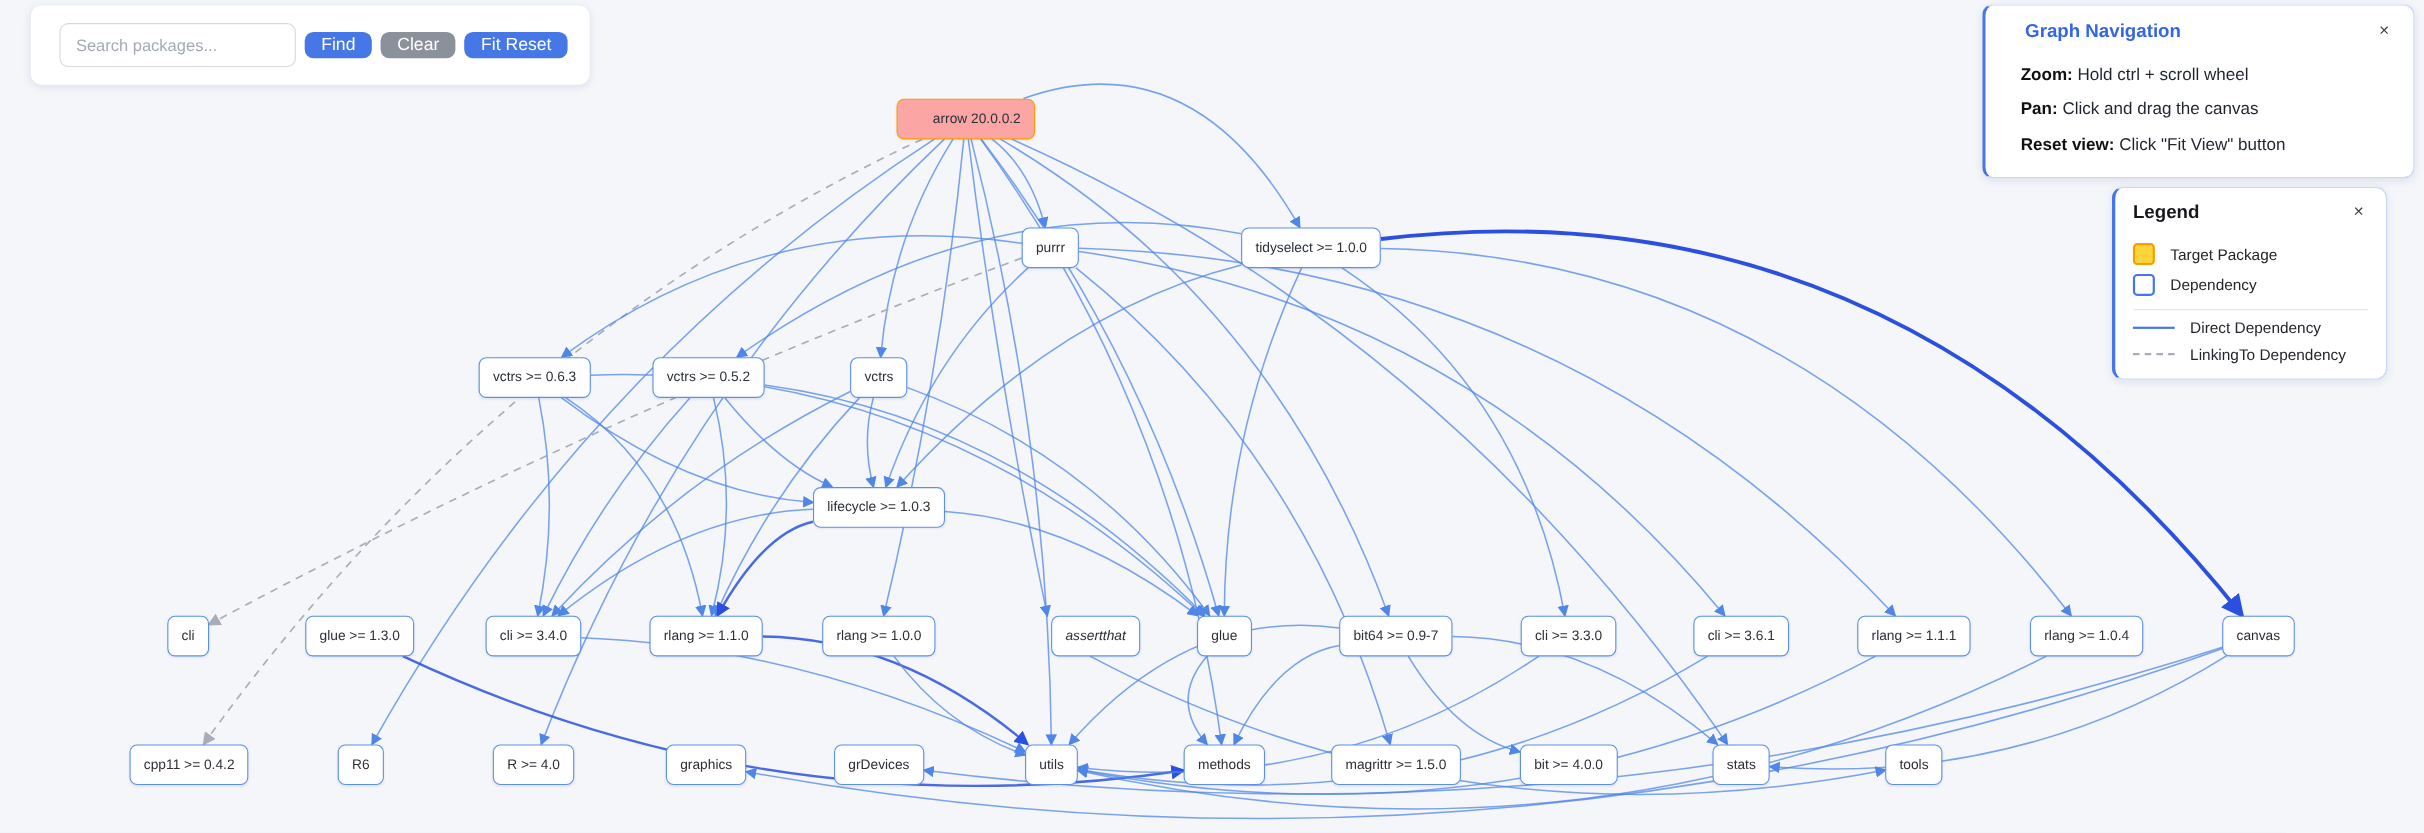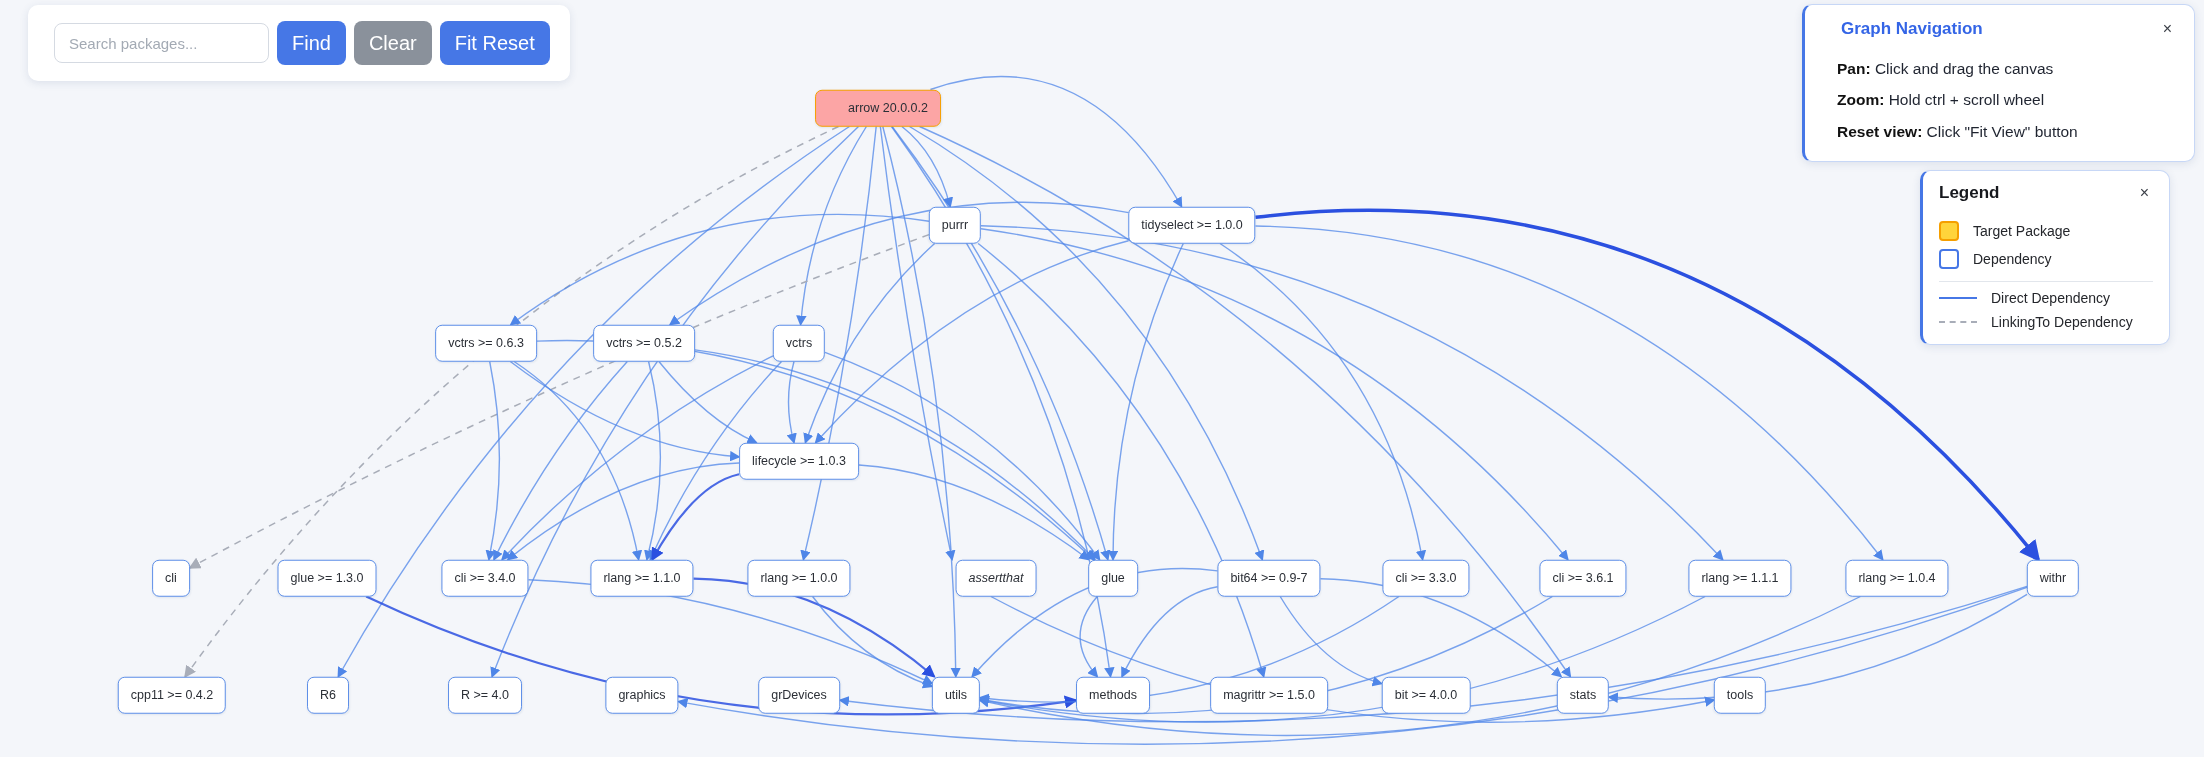--- a/index.html
+++ b/index.html
@@ -10,21 +10,21 @@
         border-radius:7px;padding:11px 12px;font-size:12.5px;color:#2b2f36;white-space:nowrap;
         box-shadow:0 1px 2px rgba(30,60,120,.08);cursor:pointer;line-height:1;}
   .node.target{background:#fca5a5;border-color:#f59f00;font-weight:400;padding-left:32px;}
   
   .toolbar{position:absolute;left:28px;top:5px;display:flex;align-items:center;gap:8px;
            background:#ffffff;border-radius:10px;padding:16px 20px 16px 26px;
            box-shadow:0 2px 8px rgba(50,70,120,.12);}
   .toolbar input{width:185px;height:38px;border:1.5px solid #d5dae2;border-radius:8px;padding:0 14px;
            font-size:15px;color:#333;outline:none;font-family:"Liberation Sans",sans-serif;}
   .toolbar input::placeholder{color:#a3aab4;}
-  .btn{height:44px;border:none;border-radius:8px;padding:0 15px;font-size:20px;color:#fff;cursor:pointer;
+  .btn{height:24px;border:none;border-radius:8px;padding:0 15px;font-size:16px;color:#fff;cursor:pointer;
        font-family:"Liberation Sans",sans-serif;}
   .btn.blue{background:#4677e6;}
   .btn.gray{background:#8a919b;}
   
   .panel{position:absolute;background:#ffffff;border:1px solid #c7d7f6;border-left:3px solid #4677e6;
          border-radius:10px;box-shadow:0 2px 8px rgba(50,70,120,.12);}
   .nav-panel{right:9px;top:4px;width:351px;padding:14px 18px 18px 20px;}
   .nav-title{color:#3465e6;font-weight:bold;font-size:17px;margin-bottom:10px;margin-left:16px;}
   .nav-item{font-size:15.5px;color:#1f2430;padding-left:12px;margin-top:9px;line-height:1.45;}
   .nav-item b{color:#111;}
@@ -129,21 +129,21 @@
       <div class="node" style="left: 485px; top: 578px;">cli &gt;= 3.4.0</div>
       <div class="node" style="left: 642px; top: 578px;">rlang &gt;= 1.1.0</div>
       <div class="node" style="left: 799px; top: 578px;">rlang &gt;= 1.0.0</div>
       <div class="node" style="left: 996px; top: 578px; font-style: italic;">assertthat</div>
       <div class="node" style="left: 1113px; top: 578px;">glue</div>
       <div class="node" style="left: 1269px; top: 578px;">bit64 &gt;= 0.9-7</div>
       <div class="node" style="left: 1426px; top: 578px;">cli &gt;= 3.3.0</div>
       <div class="node" style="left: 1583px; top: 578px;">cli &gt;= 3.6.1</div>
       <div class="node" style="left: 1740px; top: 578px;">rlang &gt;= 1.1.1</div>
       <div class="node" style="left: 1897px; top: 578px;">rlang &gt;= 1.0.4</div>
-      <div class="node" style="left: 2053px; top: 578px;">withr</div>
+      <div class="node" style="left: 2053px; top: 578px;">canvas</div>
       <div class="node" style="left: 172px; top: 695px;">cpp11 &gt;= 0.4.2</div>
       <div class="node" style="left: 328px; top: 695px;">R6</div>
       <div class="node" style="left: 485px; top: 695px;">R &gt;= 4.0</div>
       <div class="node" style="left: 642px; top: 695px;">graphics</div>
       <div class="node" style="left: 799px; top: 695px;">grDevices</div>
       <div class="node" style="left: 956px; top: 695px;">utils</div>
       <div class="node" style="left: 1113px; top: 695px;">methods</div>
       <div class="node" style="left: 1269px; top: 695px;">magrittr &gt;= 1.5.0</div>
       <div class="node" style="left: 1426px; top: 695px;">bit &gt;= 4.0.0</div>
       <div class="node" style="left: 1583px; top: 695px;">stats</div>
@@ -156,26 +156,26 @@
     <button class="btn gray">Clear</button>
     <button class="btn blue">Fit Reset</button>
   </div>
 
   <div class="panel nav-panel">
     <div class="panel-head">
       <div class="nav-title">Graph Navigation</div>
       <div class="close-x">×</div>
     </div>
     <div class="nav-item">
+      <b>Zoom:</b>
+      <span>Hold ctrl + scroll wheel</span>
+    </div>
+    <div class="nav-item">
       <b>Pan:</b>
       <span>Click and drag the canvas</span>
-    </div>
-    <div class="nav-item">
-      <b>Zoom:</b>
-      <span>Hold ctrl + scroll wheel</span>
     </div>
     <div class="nav-item">
       <b>Reset view:</b>
       <span>Click "Fit View" button</span>
     </div>
   </div>
 
   <div class="panel legend-panel">
     <div class="panel-head">
       <div class="legend-title">Legend</div>

